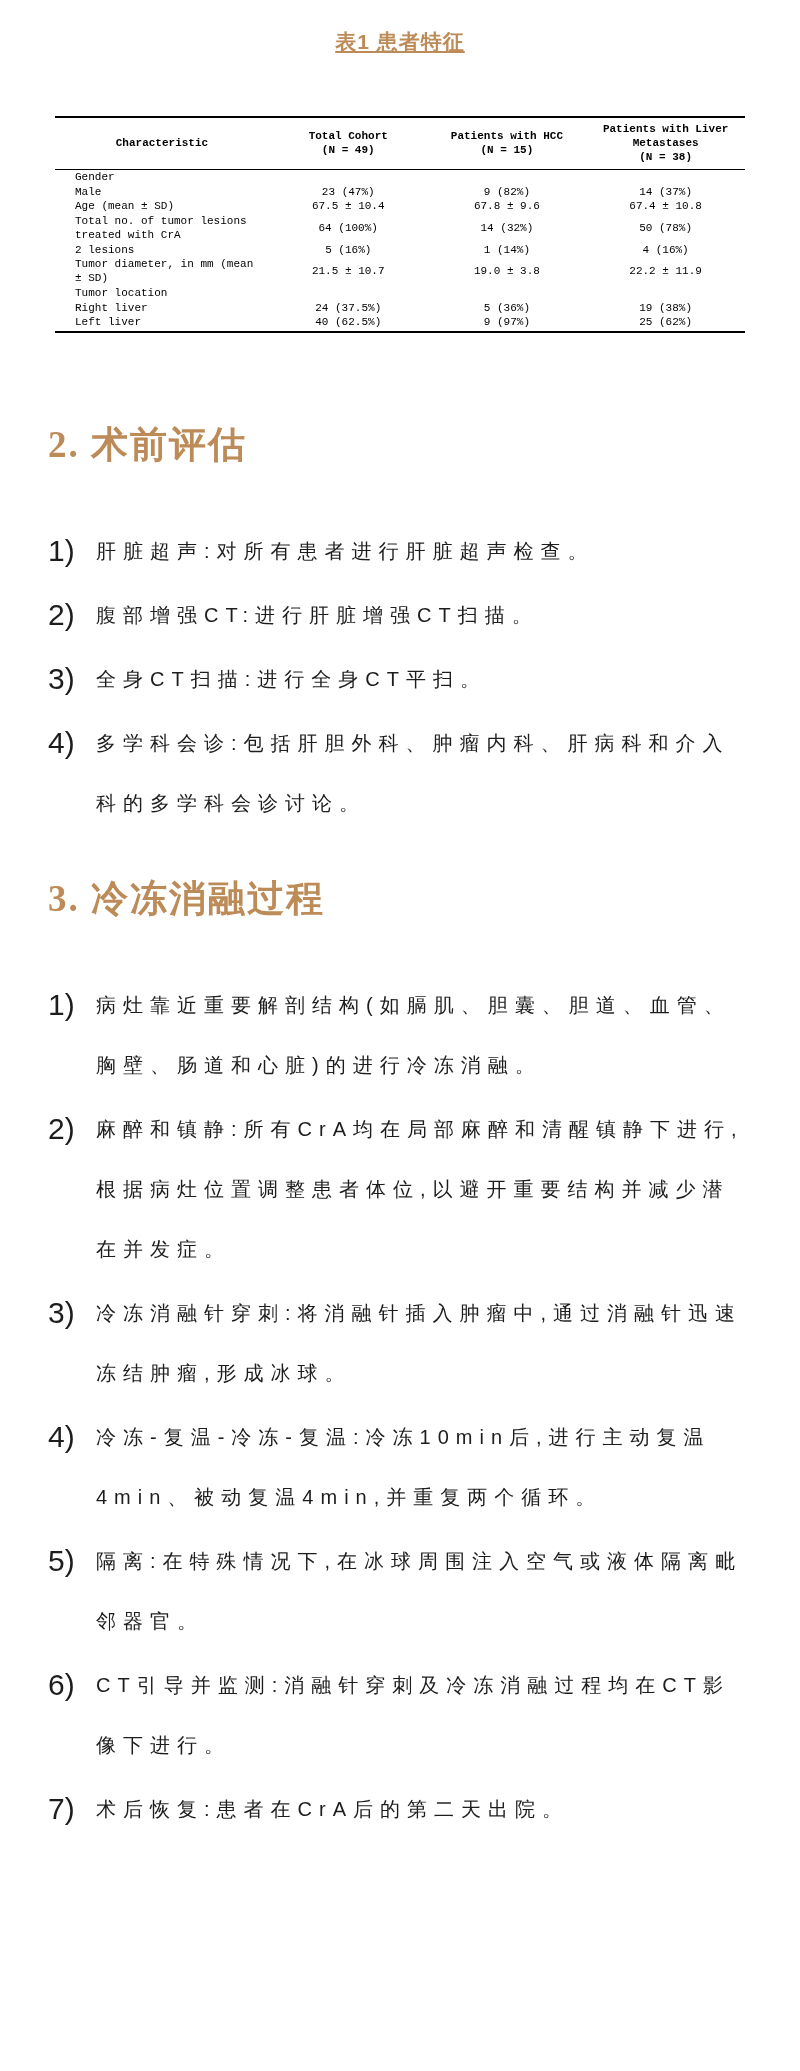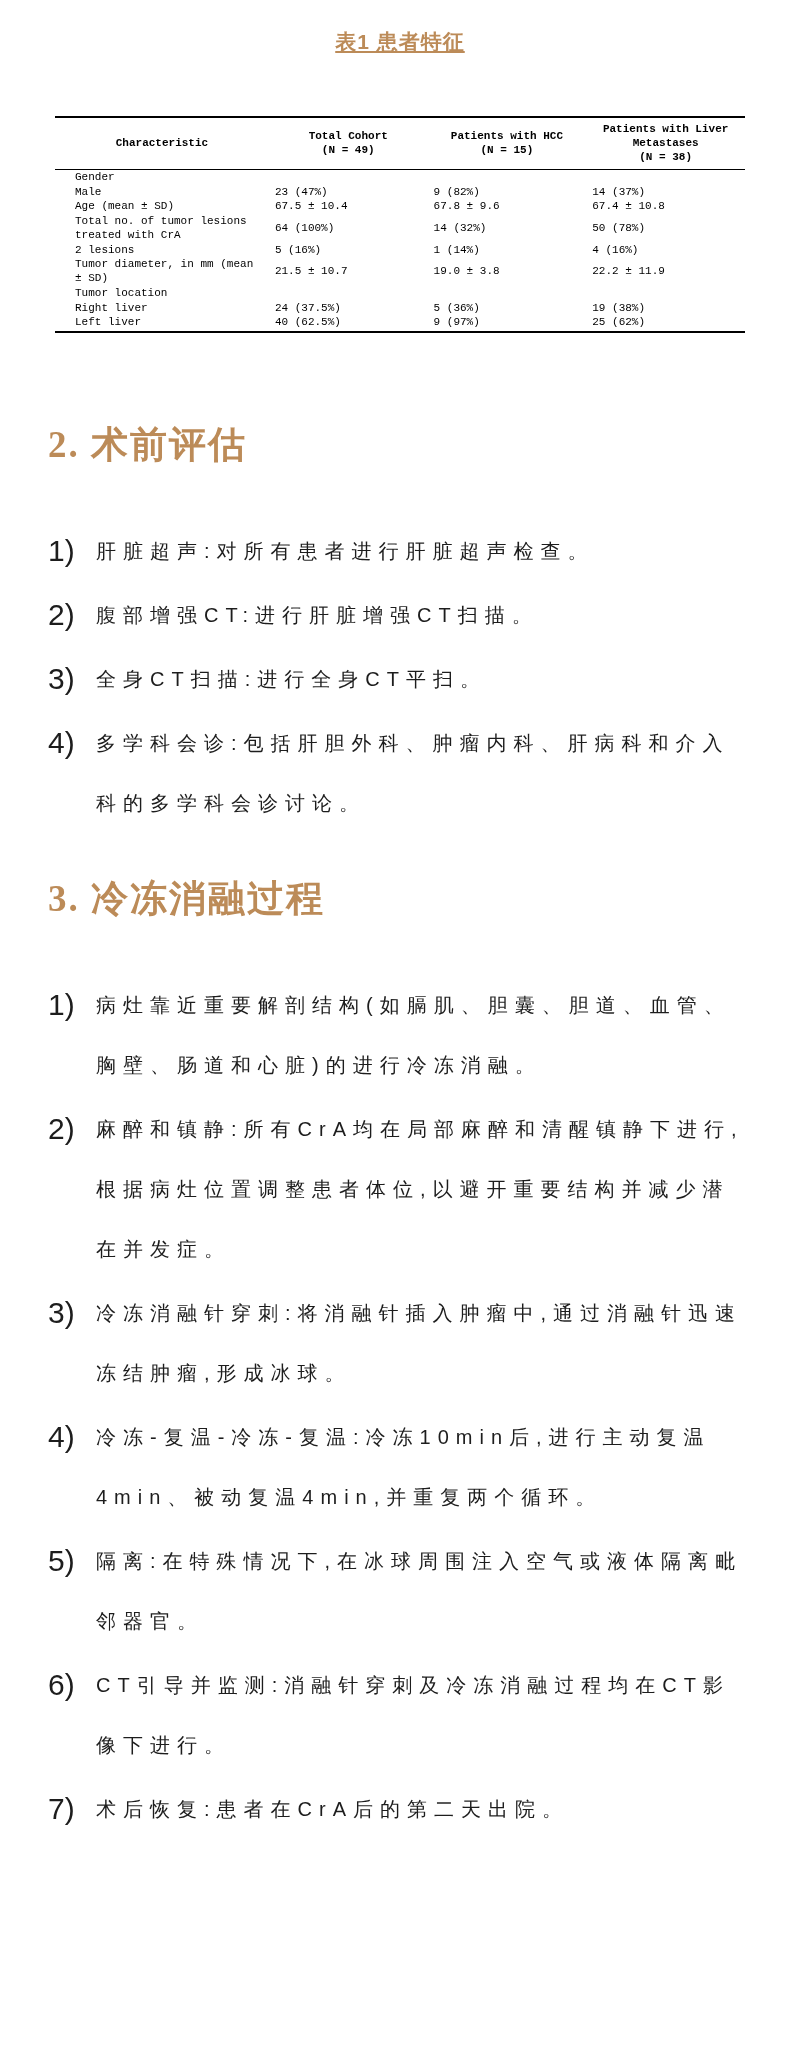--- a/index.html
+++ b/index.html
@@ -42,21 +42,21 @@
     text-align: center;
     vertical-align: middle;
     padding: 5px 6px;
     line-height: 1.25;
   }
   table.doc-table th .sub { font-weight: bold; }
   table.doc-table td {
     font-size: 11px;
     line-height: 1.25;
     padding: 0.5px 6px;
-    text-align: left;
+    text-align: center;
     vertical-align: middle;
   }
   table.doc-table td.rowlabel {
     text-align: left;
     padding-left: 20px;
   }
   col.c-char { width: 31%; }
   col.c-val  { width: 23%; }
   
   .section-heading {

